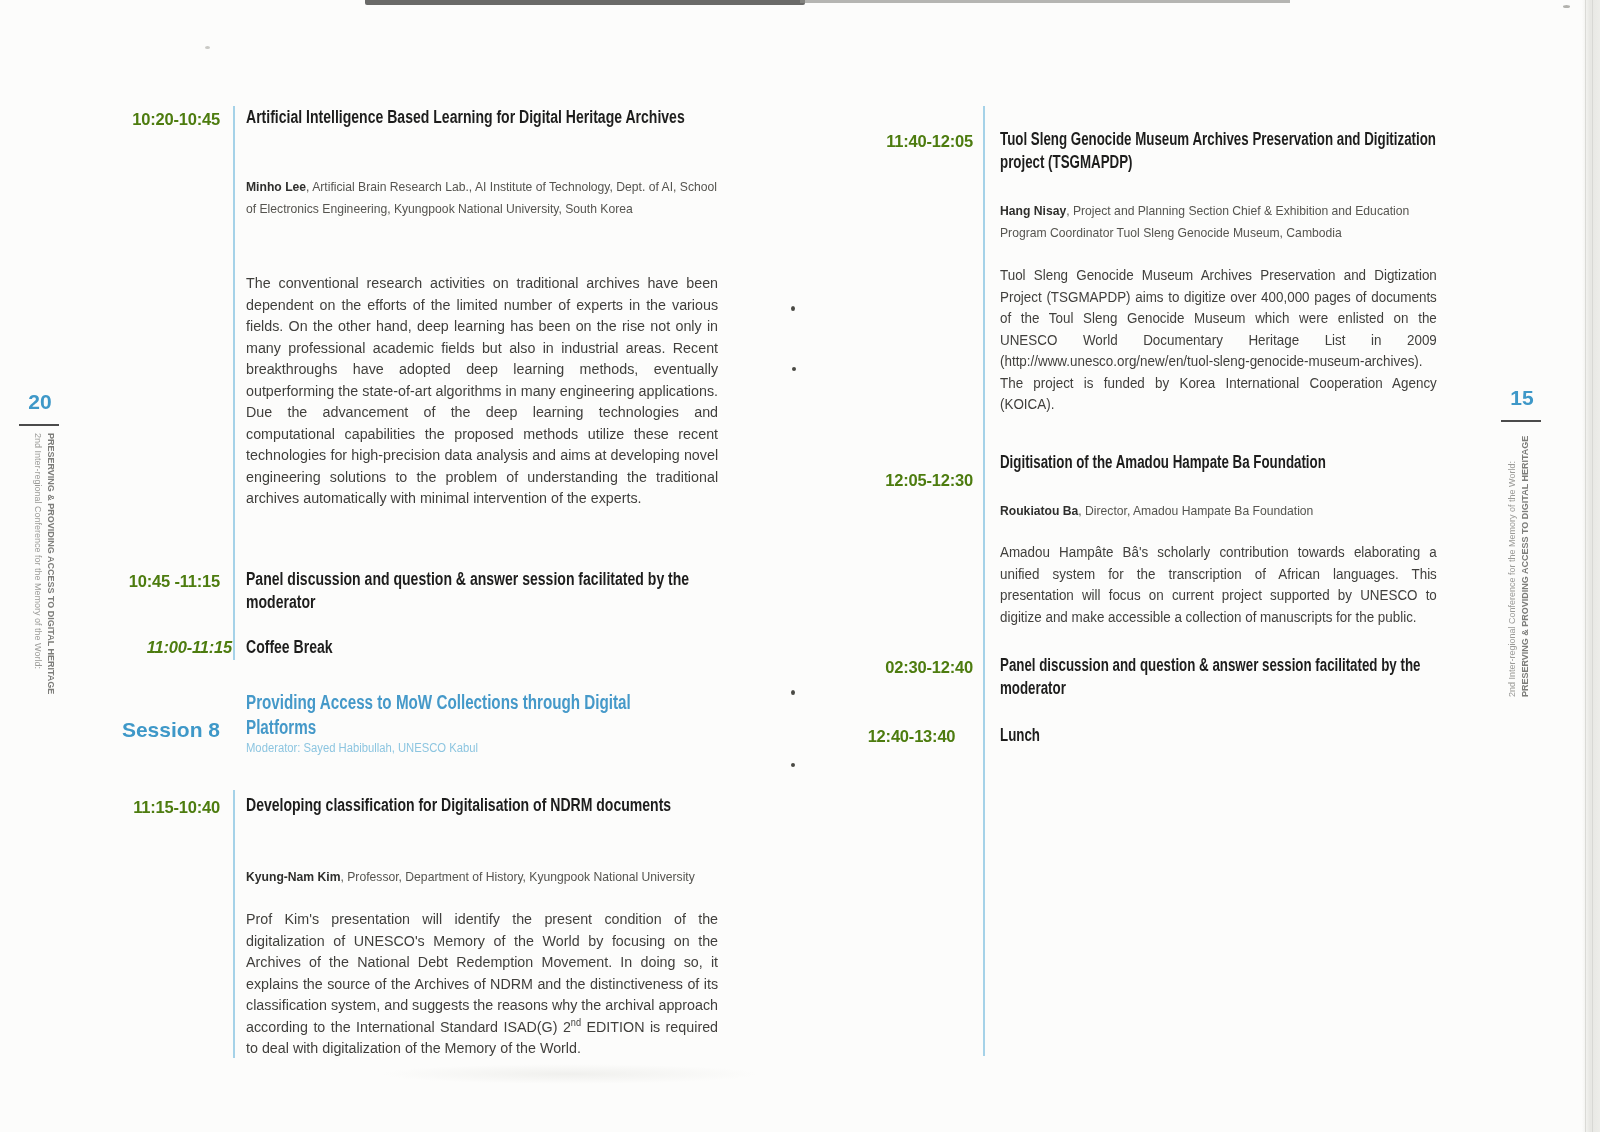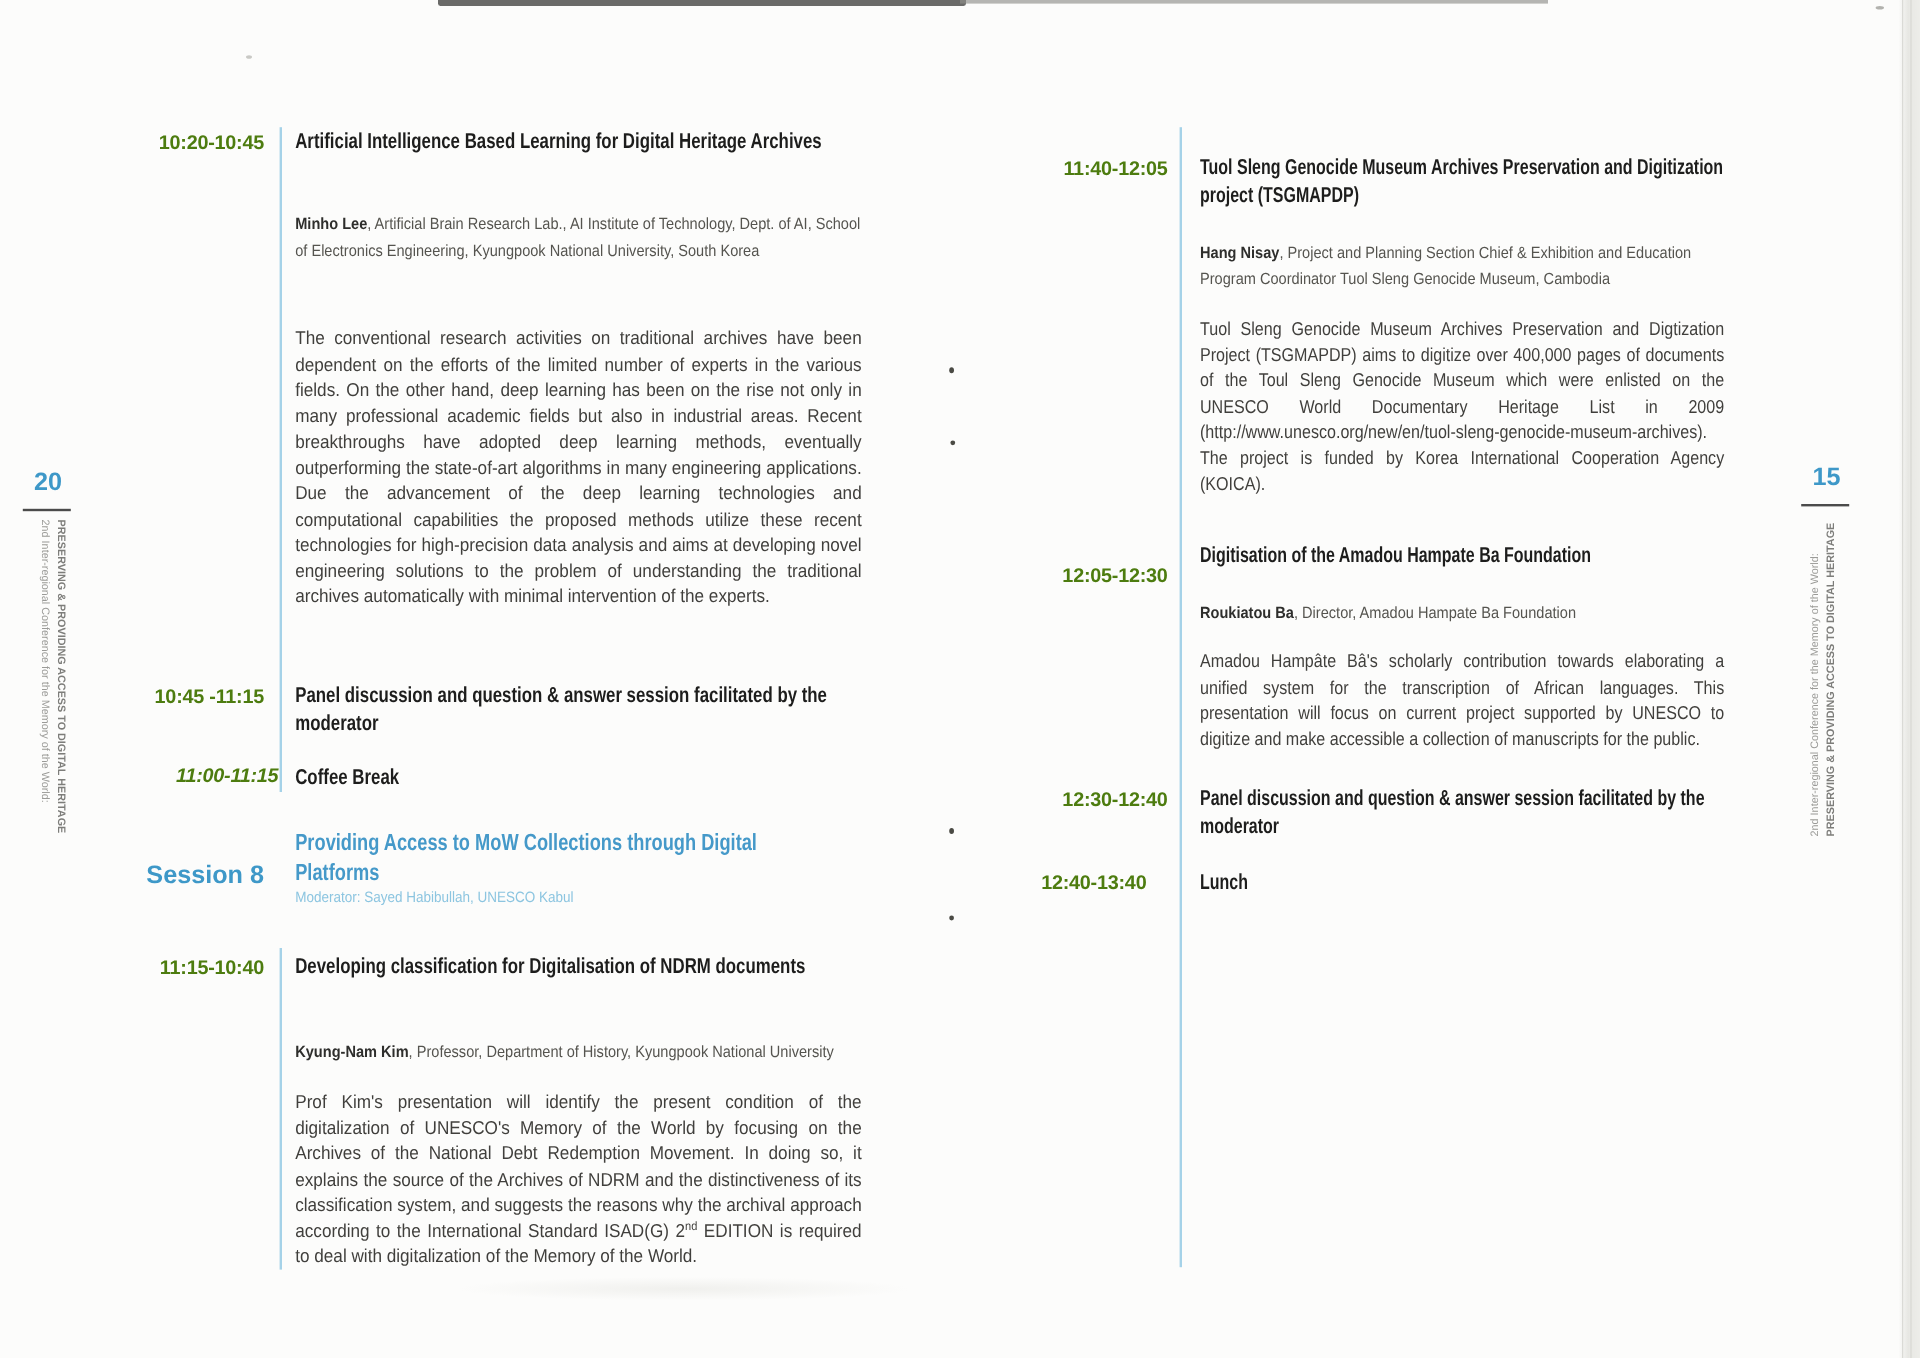--- a/index.html
+++ b/index.html
@@ -117,19 +117,19 @@
   </div>
   <div class="abs abstract abstract-r" style="left:1000px;top:264px;">Tuol Sleng Genocide Museum Archives Preservation and Digtization Project (TSGMAPDP) aims to digitize over 400,000 pages of documents of the Toul Sleng Genocide Museum which were enlisted on the UNESCO World Documentary Heritage List in 2009 (http://www.unesco.org/new/en/tuol-sleng-genocide-museum-archives). The project is funded by Korea International Cooperation Agency (KOICA).</div>
 
   <div class="abs time time-r" style="left:850px;top:455px;margin-top:16px;">12:05-12:30</div>
   <div class="abs title title-r" style="left:1000px;top:451px;">Digitisation of the Amadou Hampate Ba Foundation</div>
   <div class="abs speaker speaker-r" style="left:1000px;top:500px;white-space:nowrap;">
     <b>Roukiatou Ba</b><span>, Director, Amadou Hampate Ba Foundation</span>
   </div>
   <div class="abs abstract abstract-r" style="left:1000px;top:541px;">Amadou Hampâte Bâ's scholarly contribution towards elaborating a unified system for the transcription of African languages.  This presentation will focus on current project supported by UNESCO to digitize and make accessible a collection of manuscripts for the public.</div>
 
-  <div class="abs time time-r" style="left:850px;top:658px;">12:30-12:40</div>
+  <div class="abs time time-r" style="left:850px;top:658px;">02:30-12:40</div>
   <div class="abs title title-r" style="left:1000px;top:654px;">Panel discussion and question &amp; answer session facilitated by the moderator</div>
 
   <div class="abs time time-r" style="left:850px;top:727px;text-align:center;">12:40-13:40</div>
   <div class="abs title title-r" style="left:1000px;top:724px;">Lunch</div>
 
 </div>
 
 </body></html>

